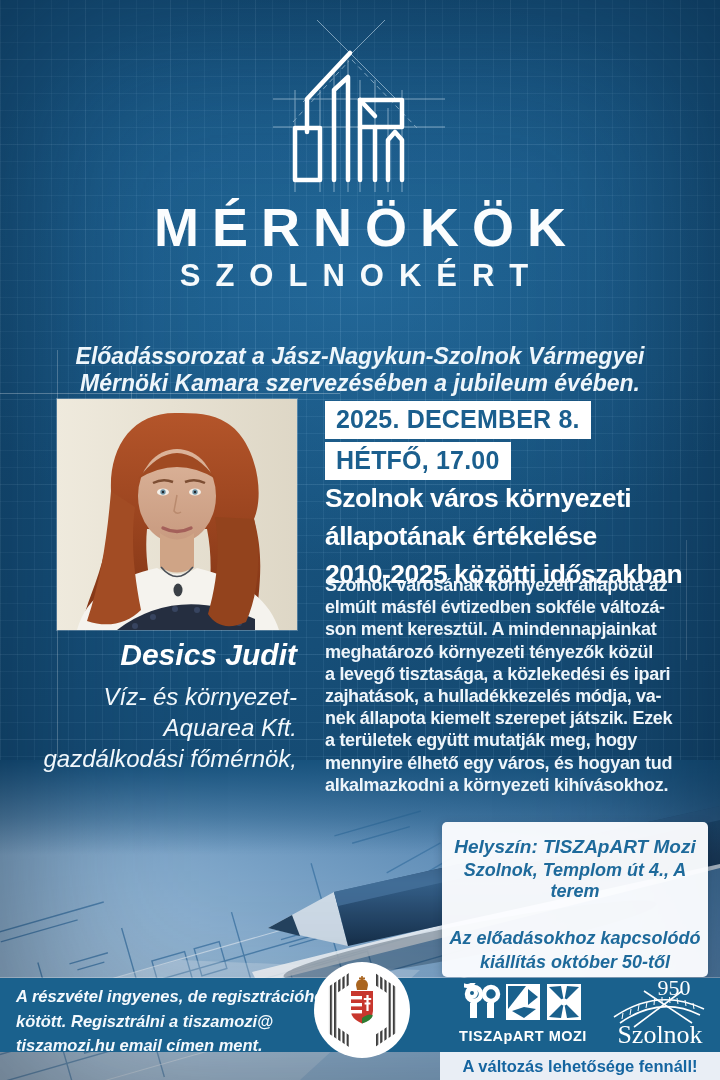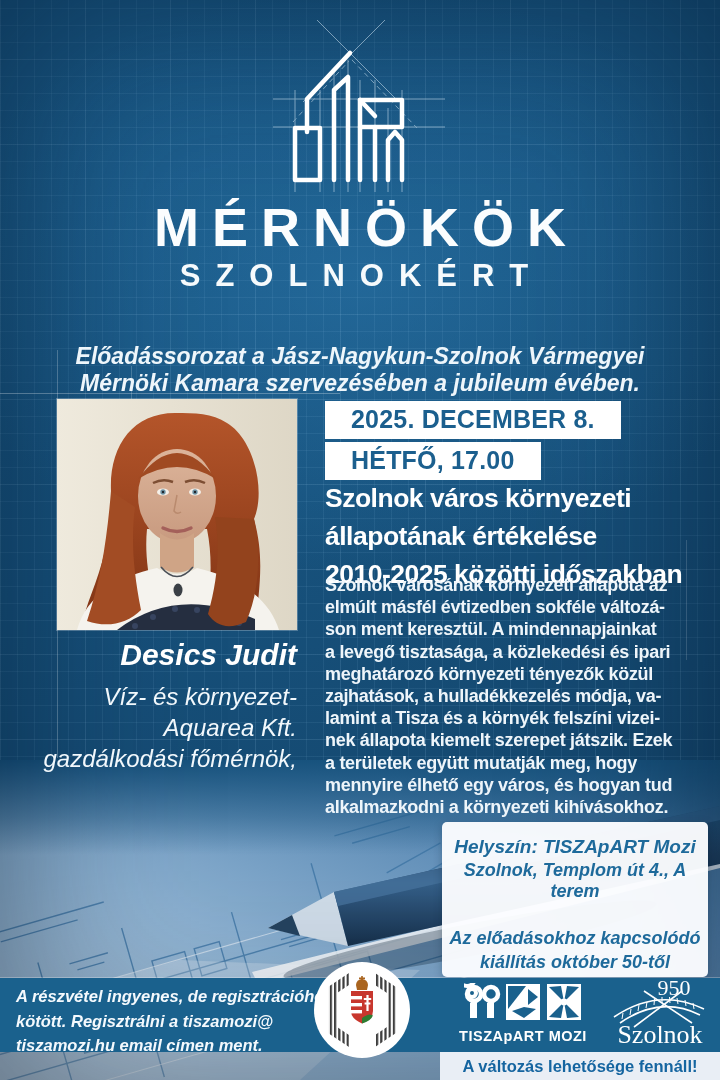--- a/index.html
+++ b/index.html
@@ -31,21 +31,21 @@
       font-size:23px;font-style:italic;font-weight:bold;line-height:27px;color:#eef6fb;margin-top:40px;}
   
   .photo{position:absolute;left:57px;top:399px;width:240px;height:231px;box-shadow:0 0 0 1px rgba(255,255,255,.25);}
   
   .speaker{position:absolute;left:0;width:297px;top:638px;text-align:right;}
   .speaker .name{font-size:30px;font-weight:bold;font-style:italic;margin-bottom:9px;color:#fff;}
   .speaker .role{font-size:24px;font-style:italic;line-height:31px;color:#f2f8fc;}
   
   .datebox{position:absolute;left:325px;top:401px;}
   .datebox .b{display:table;background:#fff;color:var(--date-text,#1b5f8e);
-      font-weight:bold;font-size:25px;padding:4px 26px 5px;margin-bottom:3px;letter-spacing:.2px;}
+      font-weight:bold;font-size:25px;padding:4px 11px 5px;margin-bottom:3px;letter-spacing:.2px;}
   .etitle{position:absolute;left:325px;top:479px;width:390px;
       font-size:26.5px;font-weight:bold;line-height:38px;letter-spacing:-.5px;color:#ffffff;}
   .body{position:absolute;left:325px;top:574px;width:392px;
       font-size:18px;font-weight:600;line-height:22.2px;letter-spacing:-.3px;color:#eef5fa;white-space:nowrap;}
   
   .strip{position:absolute;left:0;top:760px;width:720px;height:320px;}
   
   .venue{position:absolute;left:442px;top:822px;width:266px;height:155px;
       background:rgba(252,253,255,.96);border-radius:5px;text-align:center;
       color:var(--venue-text,#1e6a9b);box-shadow:0 2px 8px rgba(5,30,55,.25);}
@@ -225,24 +225,23 @@
   <div class="etitle">
     <div>Szolnok város környezeti</div>
     <div>állapotának értékelése</div>
     <div>2010-2025 közötti időszakban</div>
   </div>
 
   <div class="body">
     <div>Szolnok városának környezeti állapota az</div>
     <div>elmúlt másfél évtizedben sokféle változá-</div>
     <div>son ment keresztül. A mindennapjainkat</div>
+    <div>meghatározó környezeti tényezők közül</div>
     <div>a levegő tisztasága, a közlekedési és ipari</div>
-    <div>meghatározó környezeti tényezők közül</div>
     <div>zajhatások, a hulladékkezelés módja, va-</div>
-    <div>lamint a Tisza és a környék felszíni vizei-</div>
     <div>nek állapota kiemelt szerepet játszik. Ezek</div>
     <div>a területek együtt mutatják meg, hogy</div>
     <div>mennyire élhető egy város, és hogyan tud</div>
     <div>alkalmazkodni a környezeti kihívásokhoz.</div>
   </div>
 
   <div class="venue">
     <div class="t">Helyszín: TISZApART Mozi</div>
     <div class="a">Szolnok, Templom út 4., A terem</div>
     <div class="ex">

